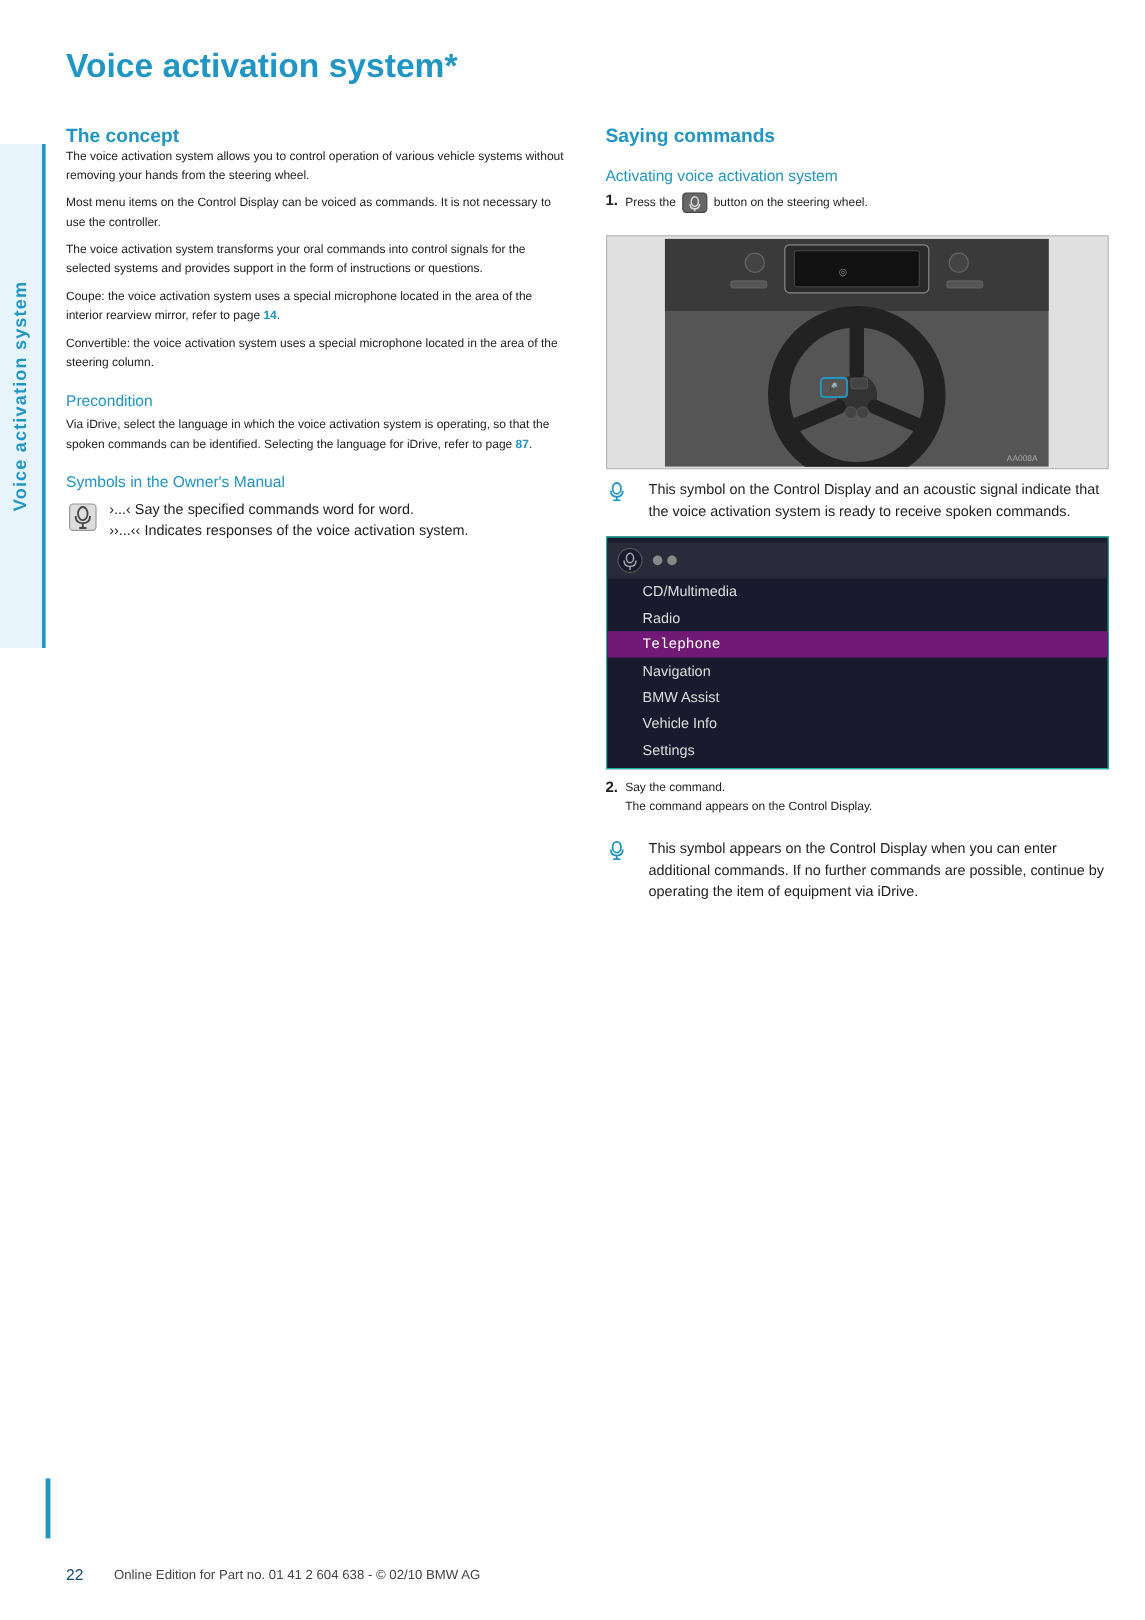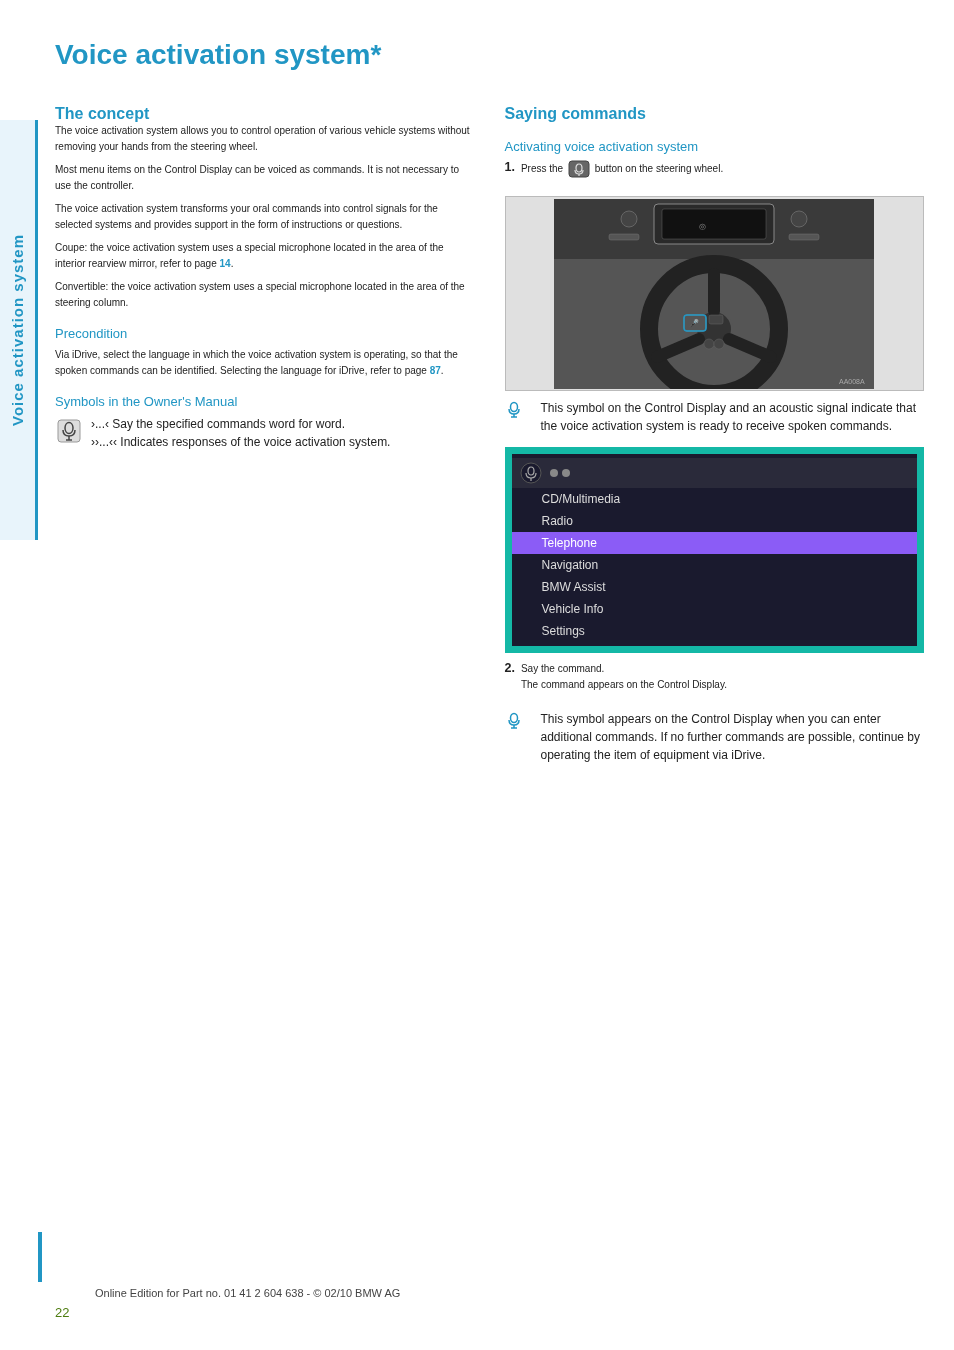--- a/index.html
+++ b/index.html
@@ -108,24 +108,23 @@
       position: absolute;
       bottom: 30px;
       left: 55px;
       right: 30px;
       display: flex;
       align-items: flex-start;
       gap: 0;
     }
     .footer-page {
       font-size: 13px;
-      color: #4d7c0f;
+      color: #0c4a6e;
       min-width: 40px;
       padding-top: 2px;
-      margin-top: 20px;
     }
     .footer-text {
       font-size: 11px;
       color: #444;
       padding-top: 4px;
     }
 
     
     .symbol-box {
       display: flex;
@@ -161,39 +160,40 @@
       overflow: hidden;
       display: flex;
       align-items: center;
       justify-content: center;
     }
 
     
     .menu-area {
       width: 100%;
       background: #1a1a2e;
-      border: 7px solid #14b8a6;
+      border: 1px solid #14b8a6;
       margin: 12px 0 8px 0;
       padding: 4px 0;
     }
     .menu-bar-dot {
       width: 8px;
       height: 8px;
       border-radius: 50%;
       background: #888;
     }
     .menu-item {
       font-size: 12px;
       padding: 4px 12px 4px 30px;
       color: #ddd;
       cursor: pointer;
     }
     .menu-item.selected {
-      background: #8b5cf6;
+      background: #701a75;
       color: #fff;
+      font-family: Liberation Mono, monospace;
     }
 
     
     .step-num {
       font-size: 12.5px;
       font-weight: bold;
       color: #222;
     }
 
     

